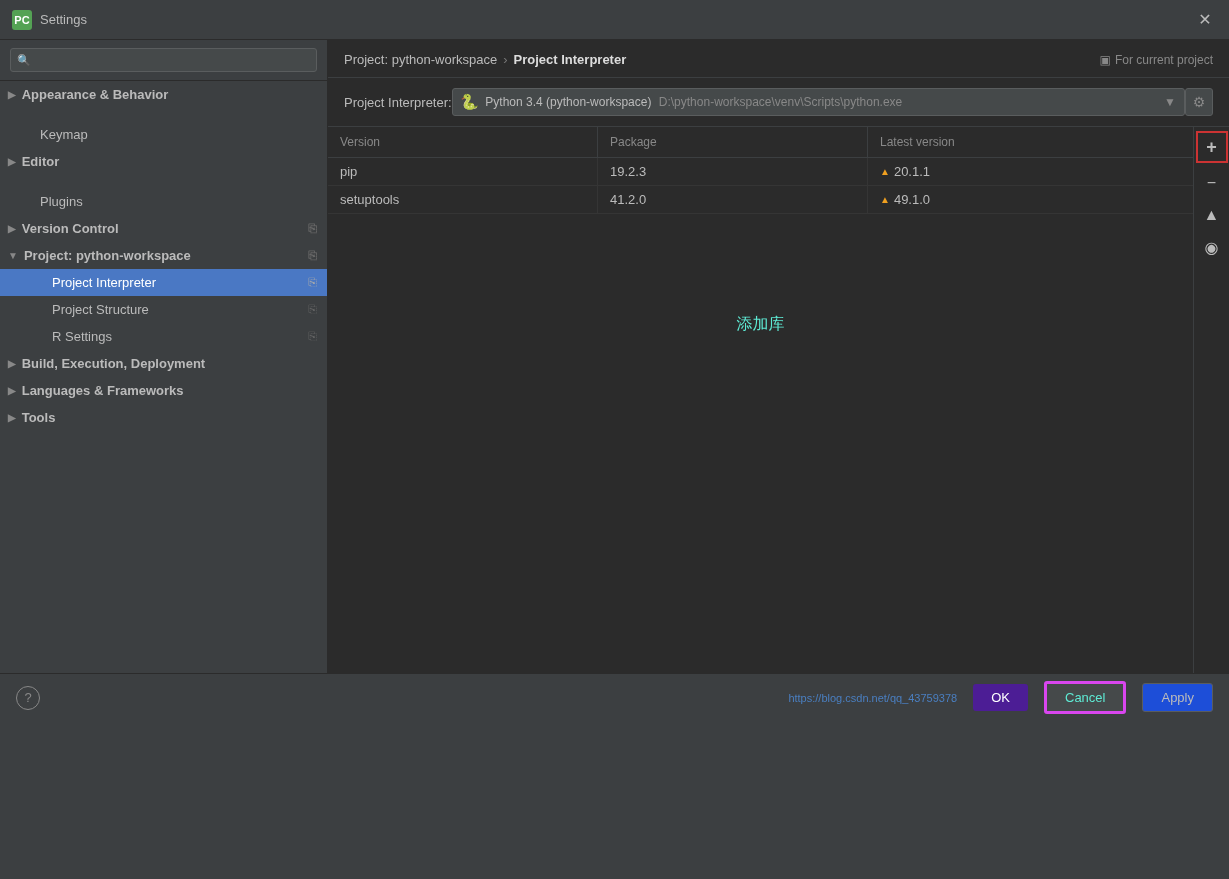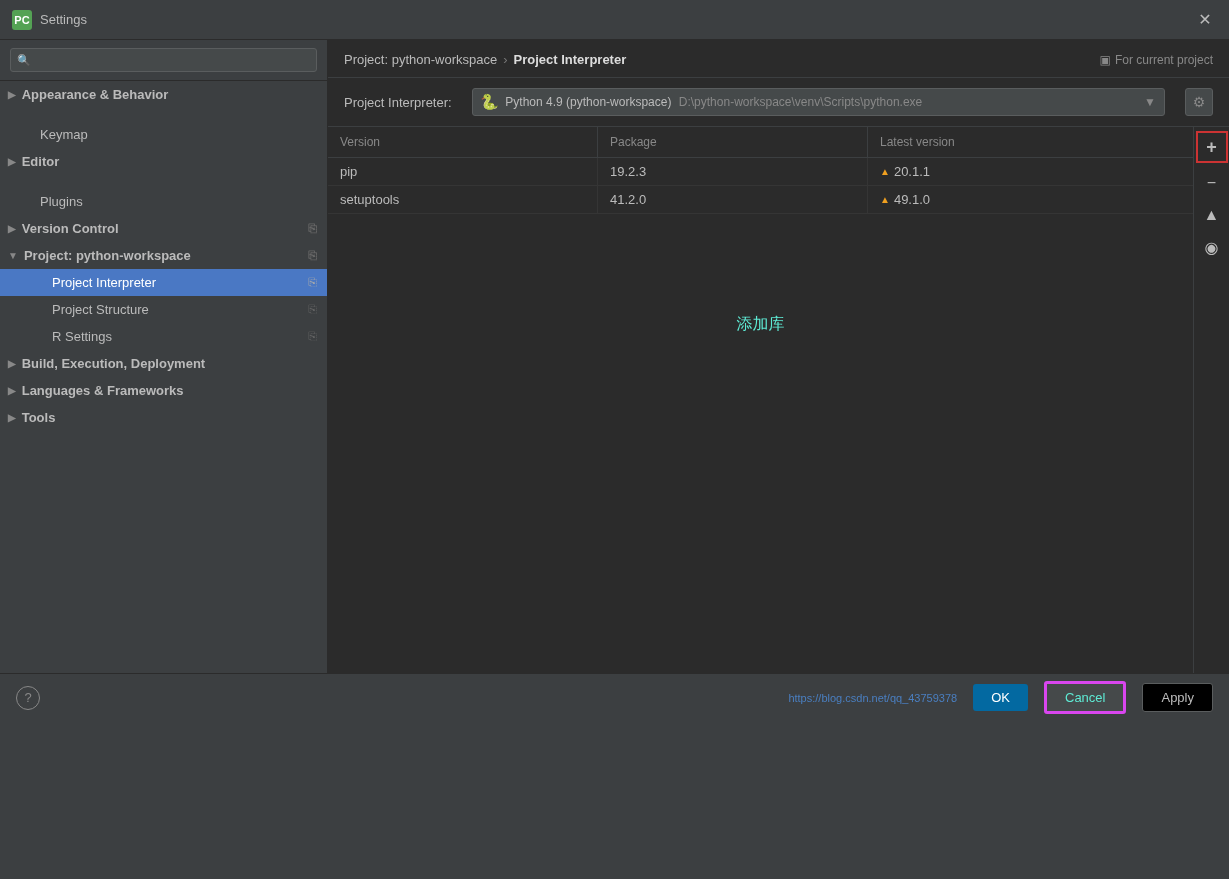--- a/index.html
+++ b/index.html
@@ -168,21 +168,21 @@
       align-items: center;
       gap: 4px;
     }
     .interpreter-row {
       display: flex;
       align-items: center;
       padding: 10px 16px;
       background: #2b2b2b;
       border-bottom: 1px solid #3c3f41;
       flex-shrink: 0;
-      gap: 20px;
+      gap: 0;
     }
     .interpreter-label {
       color: #bbbbbb;
       font-size: 13px;
       white-space: nowrap;
     }
     .interpreter-select {
       flex: 1;
       background: #45494a;
       border: 1px solid #5a5d5e;
@@ -338,32 +338,32 @@
       font-size: 11px;
       text-decoration: none;
     }
     .dialog-btn {
       padding: 6px 18px;
       border-radius: 3px;
       font-size: 13px;
       cursor: pointer;
     }
     .btn-ok {
-      background: #0369a1;
+      background: #4c1d95;
       color: white;
       border: none;
       text-align: center;
     }
     .btn-cancel {
       background: #45494a;
       color: #5eead4;
       border: 3px solid #d946ef;
     }
     .btn-apply {
-      background: #000000;
+      background: #1d4ed8;
       color: #bbbbbb;
       border: 1px solid #5a5d5e;
     }
   </style>
 </head>
 <body>
 
 <div class="window">
 
   <div class="title-bar">
@@ -455,21 +455,21 @@
           <span>▣</span>
           <span>For current project</span>
         </div>
       </div>
 
       <div class="interpreter-row">
         <span class="interpreter-label">Project Interpreter:</span>
         <div class="interpreter-select">
           <span style="font-size:15px;">🐍</span>
           <span class="interpreter-path">
-            <span>Python 4.9 (python-workspace)</span>
+            <span>Python 3.4 (python-workspace)</span>
             <span style="color:#888; margin-left:4px;">D:\python-workspace\venv\Scripts\python.exe</span>
           </span>
           <span class="interpreter-dropdown">▼</span>
         </div>
         <div class="interpreter-gear">
           <span>⚙</span>
         </div>
       </div>
 
       <div class="packages-area">

